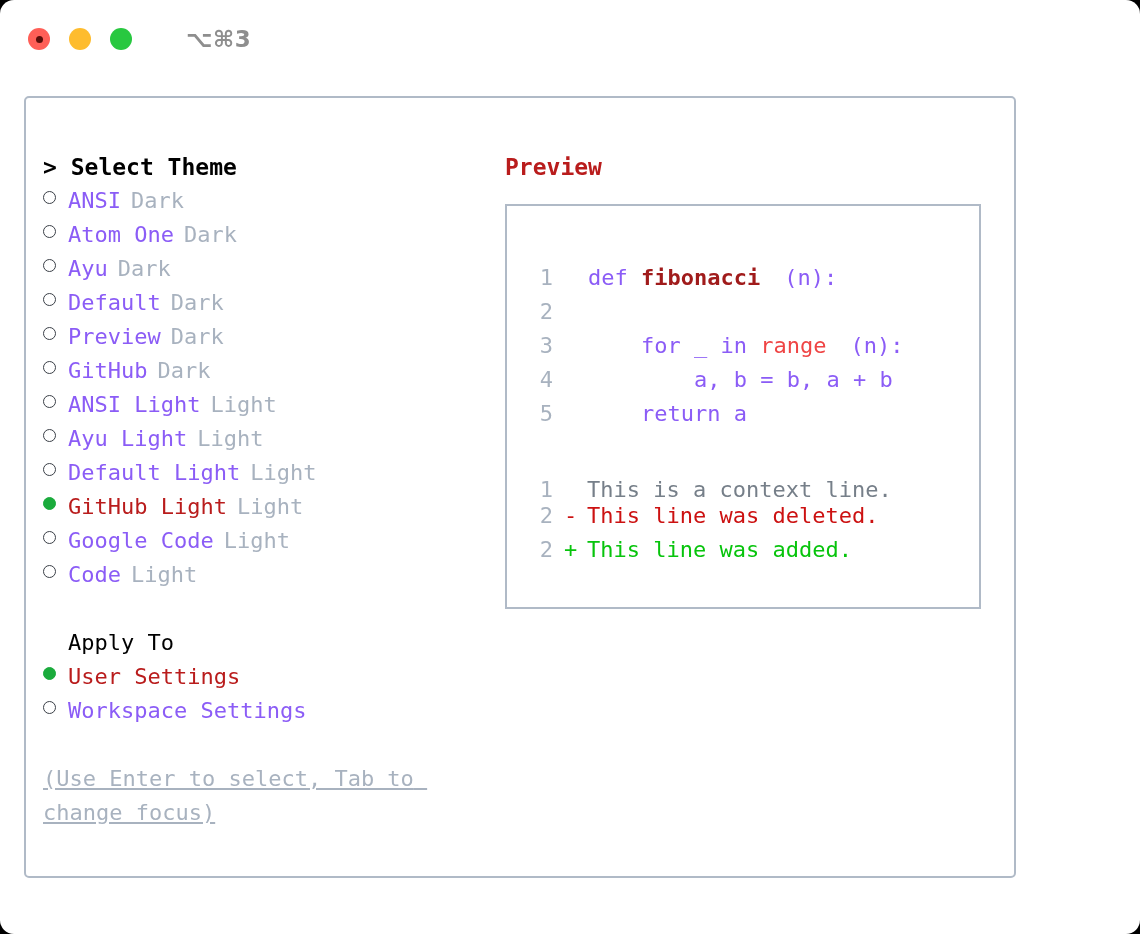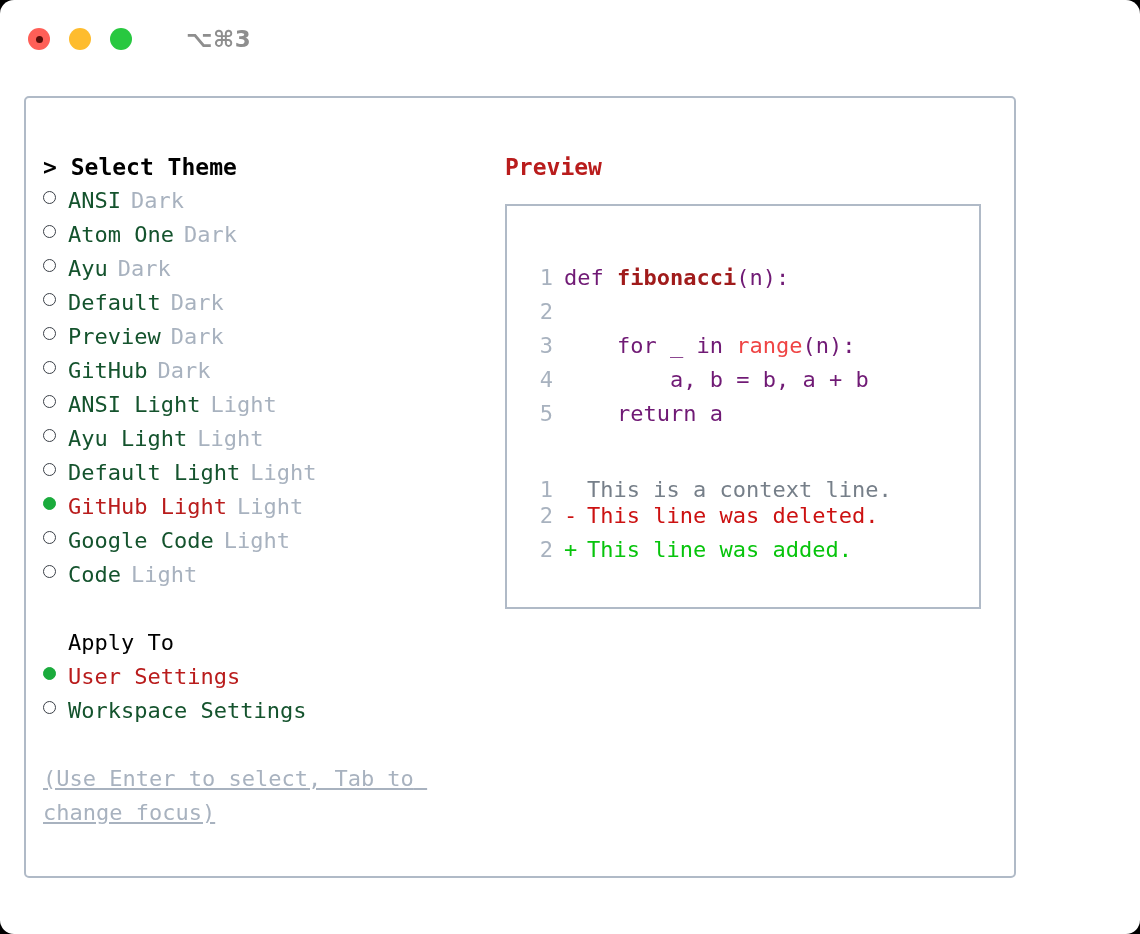--- a/index.html
+++ b/index.html
@@ -128,21 +128,21 @@
     box-sizing: border-box;
     margin-right: 12px;
     position: relative;
     top: -4px;
     flex: none;
   }
   .bullet.filled {
     background: #1aab3c;
     border-color: #1aab3c;
   }
-  .opt-label { color: #14532d; }
+  .opt-label { color: #8b5cf6; }
   .opt-row.selected .opt-label { color: #b91c1c; }
   .opt-tag {
     color: #a8b2bf;
     margin-left: 10px;
   }
 
   .spacer { height: 34px; }
 
   .hint {
     margin-top: 34px;
@@ -185,21 +185,21 @@
     height: 34px;
     white-space: pre;
   }
   .ln {
     color: #a8b2bf;
     width: 28px;
     flex: none;
     text-align: right;
     margin-right: 11px;
   }
-  .code-text { color: #701a75; }
+  .code-text { color: #8b5cf6; margin-left: 24px; }
   .tok-fn   { color: #a01b1b; font-weight: bold; }
   .tok-num  { color: #0c7c77; }
   .tok-call { color: #ef4444; }
 
   .diff-gap { height: 34px; }
   .diff-sign { width: 15px; flex: none; display: inline-block; }
   .diff-ctx  { color: #767f89; }
   .diff-del  { color: #cc1111; }
   .diff-add  { color: #07c40c; }
 </style>

